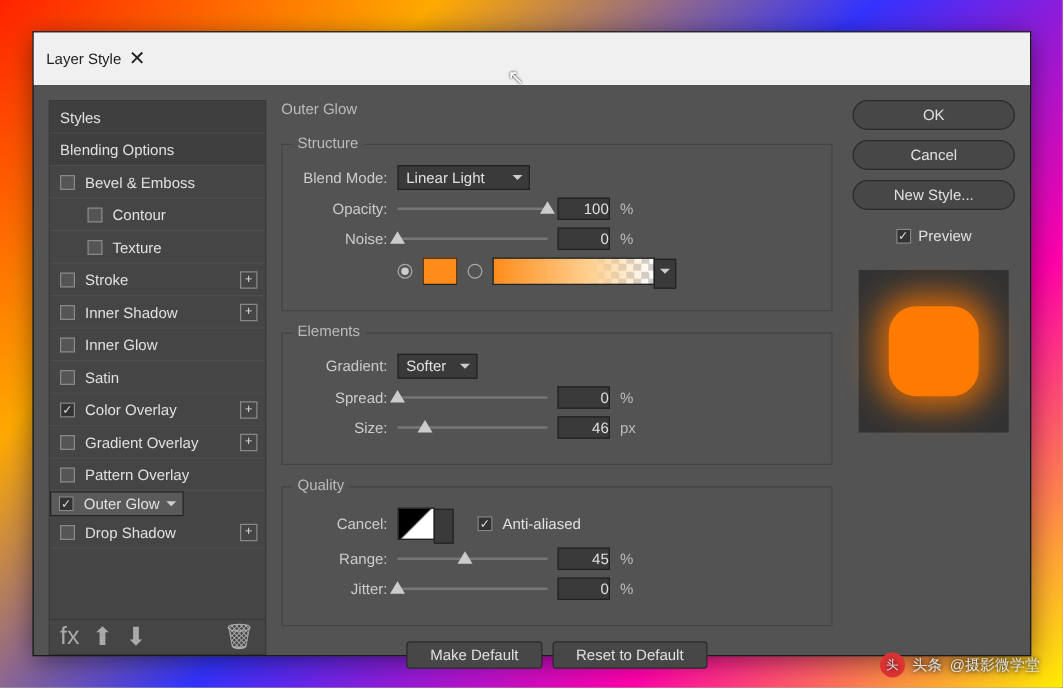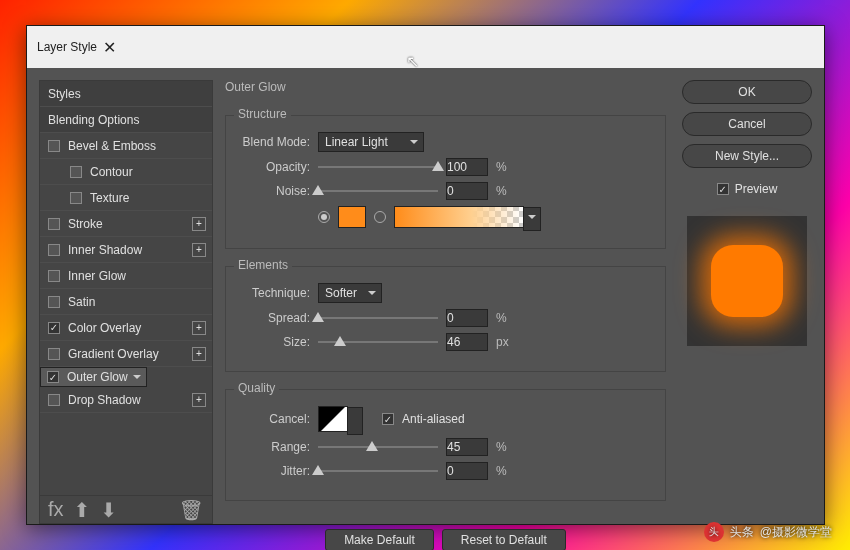--- a/index.html
+++ b/index.html
@@ -26,21 +26,21 @@
 .grp{border:1px solid #444;padding:10px 12px 14px;position:relative;margin-top:9px}
 .grp-label{position:absolute;top:-9px;left:8px;background:#535353;padding:0 4px;color:#bbb}
 .section-title{color:#bbb;margin-bottom:4px}
 .row{display:flex;align-items:center;gap:8px;margin:6px 0}
 .lbl{width:72px;text-align:right;color:#ccc}
 .sel{background:#3a3a3a;border:1px solid #222;height:20px;padding:0 18px 0 6px;position:relative;display:inline-flex;align-items:center}
 .sel::after{content:"";position:absolute;right:5px;top:7px;border:4px solid transparent;border-top-color:#ccc}
 .slider{position:relative;width:120px;height:14px}
 .track{position:absolute;top:6px;left:0;right:0;height:2px;background:#777}
 .thumb{position:absolute;top:1px;width:0;height:0;border-left:6px solid transparent;border-right:6px solid transparent;border-bottom:10px solid #ccc;transform:translateX(-6px)}
-.numbox{width:42px;height:18px;background:#3a3a3a;border:1px solid #222;text-align:left;line-height:16px}
+.numbox{width:42px;height:18px;background:#3a3a3a;border:1px solid #222;text-align:right;line-height:16px}
 .unit{color:#bbb;width:18px}
 .radio{width:12px;height:12px;border-radius:50%;border:1px solid #aaa;display:inline-flex;align-items:center;justify-content:center}
 .radio.on::after{content:"";width:6px;height:6px;background:#ccc;border-radius:50%}
 .swatch{width:28px;height:22px;border:1px solid #222;background:#ff8c1a}
 .gradbox{width:130px;height:22px;border:1px solid #222;background:linear-gradient(to right,#ff8c1a,#ffd090 60%,rgba(255,255,255,0)),repeating-conic-gradient(#ccc 0 25%,#fff 0 50%) 50%/12px 12px;position:relative}
 .gradbox::after{content:"";position:absolute;right:-18px;top:0;width:16px;height:22px;background:#3a3a3a;border:1px solid #222}
 .gradcaret{position:absolute;right:-13px;top:8px;border:4px solid transparent;border-top-color:#ccc;z-index:2}
 .contour{width:30px;height:26px;border:1px solid #222;background:linear-gradient(135deg,#000 48%,#fff 52%);position:relative}
 .contour::after{content:"";position:absolute;right:-16px;top:0;width:14px;height:26px;background:#3a3a3a;border:1px solid #222}
 .btn{background:#474747;border:1px solid #2a2a2a;border-radius:12px;height:24px;padding:0 18px;display:inline-flex;align-items:center;justify-content:center;cursor:pointer}
@@ -92,20 +92,23 @@
             <span class="chk"></span>
             <span>Satin</span>
           </div><div class="sitem">
             <span class="chk on"></span>
             <span>Color Overlay</span>
             <span class="plus">+</span>
           </div><div class="sitem">
             <span class="chk"></span>
             <span>Gradient Overlay</span>
             <span class="plus">+</span>
+          </div><div class="sitem">
+            <span class="chk"></span>
+            <span>Pattern Overlay</span>
           </div><div class="sitem sel">
             <span class="chk on"></span>
             <span>Outer Glow</span>
           </div><div class="sitem">
             <span class="chk"></span>
             <span>Drop Shadow</span>
             <span class="plus">+</span>
           </div></div>
       <div class="sb-footer">
         <span class="ic">fx</span>
@@ -152,21 +155,21 @@
           <span class="radio"></span>
           <div class="gradbox">
               <span class="gradcaret"></span>
             </div>
         </div>
       </div>
 
       <div class="grp">
         <div class="grp-label">Elements</div>
         <div class="row">
-          <div class="lbl">Technique:</div>
+          <div class="lbl">Gradient:</div>
           <div class="sel" style="width:64px">
               <span>Softer</span>
             </div>
         </div>
         <div class="row">
           <div class="lbl">Spread:</div>
           <div class="slider">
               <div class="track"></div>
               <div class="thumb" style="left: 0%;"></div>
             </div>
@@ -206,21 +209,21 @@
           <div class="lbl">Jitter:</div>
           <div class="slider">
               <div class="track"></div>
               <div class="thumb" style="left: 0%;"></div>
             </div>
           <div class="numbox">0</div>
           <div class="unit">%</div>
         </div>
       </div>
 
-      <div class="row" style="justify-content:center;margin-top:20px">
+      <div class="row" style="justify-content:center;margin-top:4px">
         <div class="btn flat">Make Default</div>
         <div class="btn flat">Reset to Default</div>
       </div>
     </div>
 
     <div class="rpanel">
       <div class="btn">OK</div>
       <div class="btn">Cancel</div>
       <div class="btn">New Style...</div>
       <div class="row" style="gap:6px">

